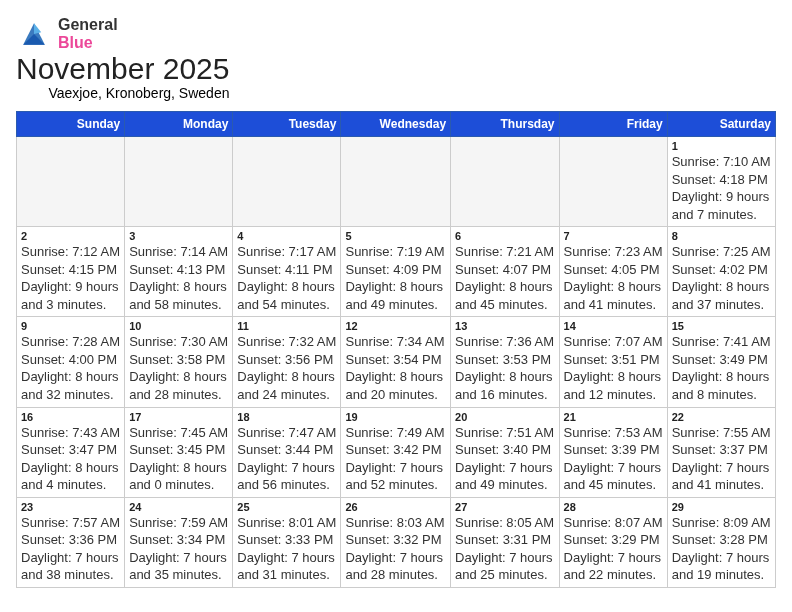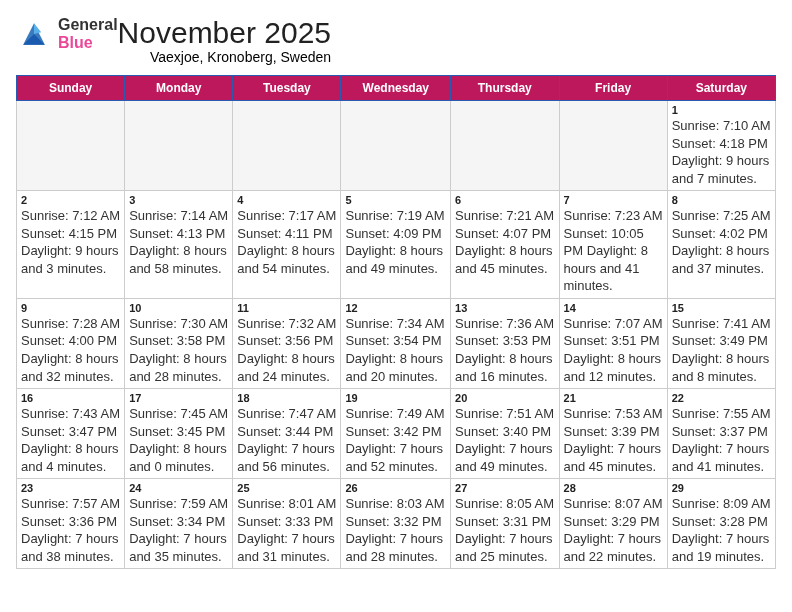--- a/index.html
+++ b/index.html
@@ -11,22 +11,24 @@
       overflow: hidden;
     }
     .page {
       width: 792px;
       height: 612px;
       background: #fff;
       padding: 16px 16px 8px 16px;
     }
     .header {
       display: flex;
+      justify-content: space-between;
       align-items: flex-start;
       margin-bottom: 10px;
+      flex-direction: column;
     }
     .logo {
       display: flex;
       align-items: center;
       gap: 6px;
     }
     .logo-icon {
       width: 36px;
       height: 36px;
     }
@@ -42,26 +44,26 @@
     .subtitle {
       font-size: 14px;
       color: #000000;
     }
     .calendar {
       width: 100%;
       border-collapse: collapse;
       border: 1px solid #ccc;
     }
     .calendar thead th {
-      background: #be185d;
+      background: #1d4ed8;
       color: #fff;
       font-size: 12px;
       font-weight: bold;
       padding: 5px 4px;
-      text-align: center;
+      text-align: right;
       border: 1px solid #2a5aaf;
     }
     .calendar tbody td {
       border: 1px solid #ccc;
       vertical-align: top;
       padding: 3px 4px;
       font-size: 9px;
       color: #333;
       width: 113px;
       height: 74px;
@@ -168,21 +170,21 @@
           <td>
             <span class="day-number">6</span>
             <div class="day-info">Sunrise: 7:21 AM
 Sunset: 4:07 PM
 Daylight: 8 hours
 and 45 minutes.</div>
           </td>
           <td>
             <span class="day-number">7</span>
             <div class="day-info">Sunrise: 7:23 AM
-Sunset: 10:05 PM
+Sunset: 4:05 PM
 Daylight: 8 hours
 and 41 minutes.</div>
           </td>
           <td>
             <span class="day-number">8</span>
             <div class="day-info">Sunrise: 7:25 AM
 Sunset: 4:02 PM
 Daylight: 8 hours
 and 37 minutes.</div>
           </td>

